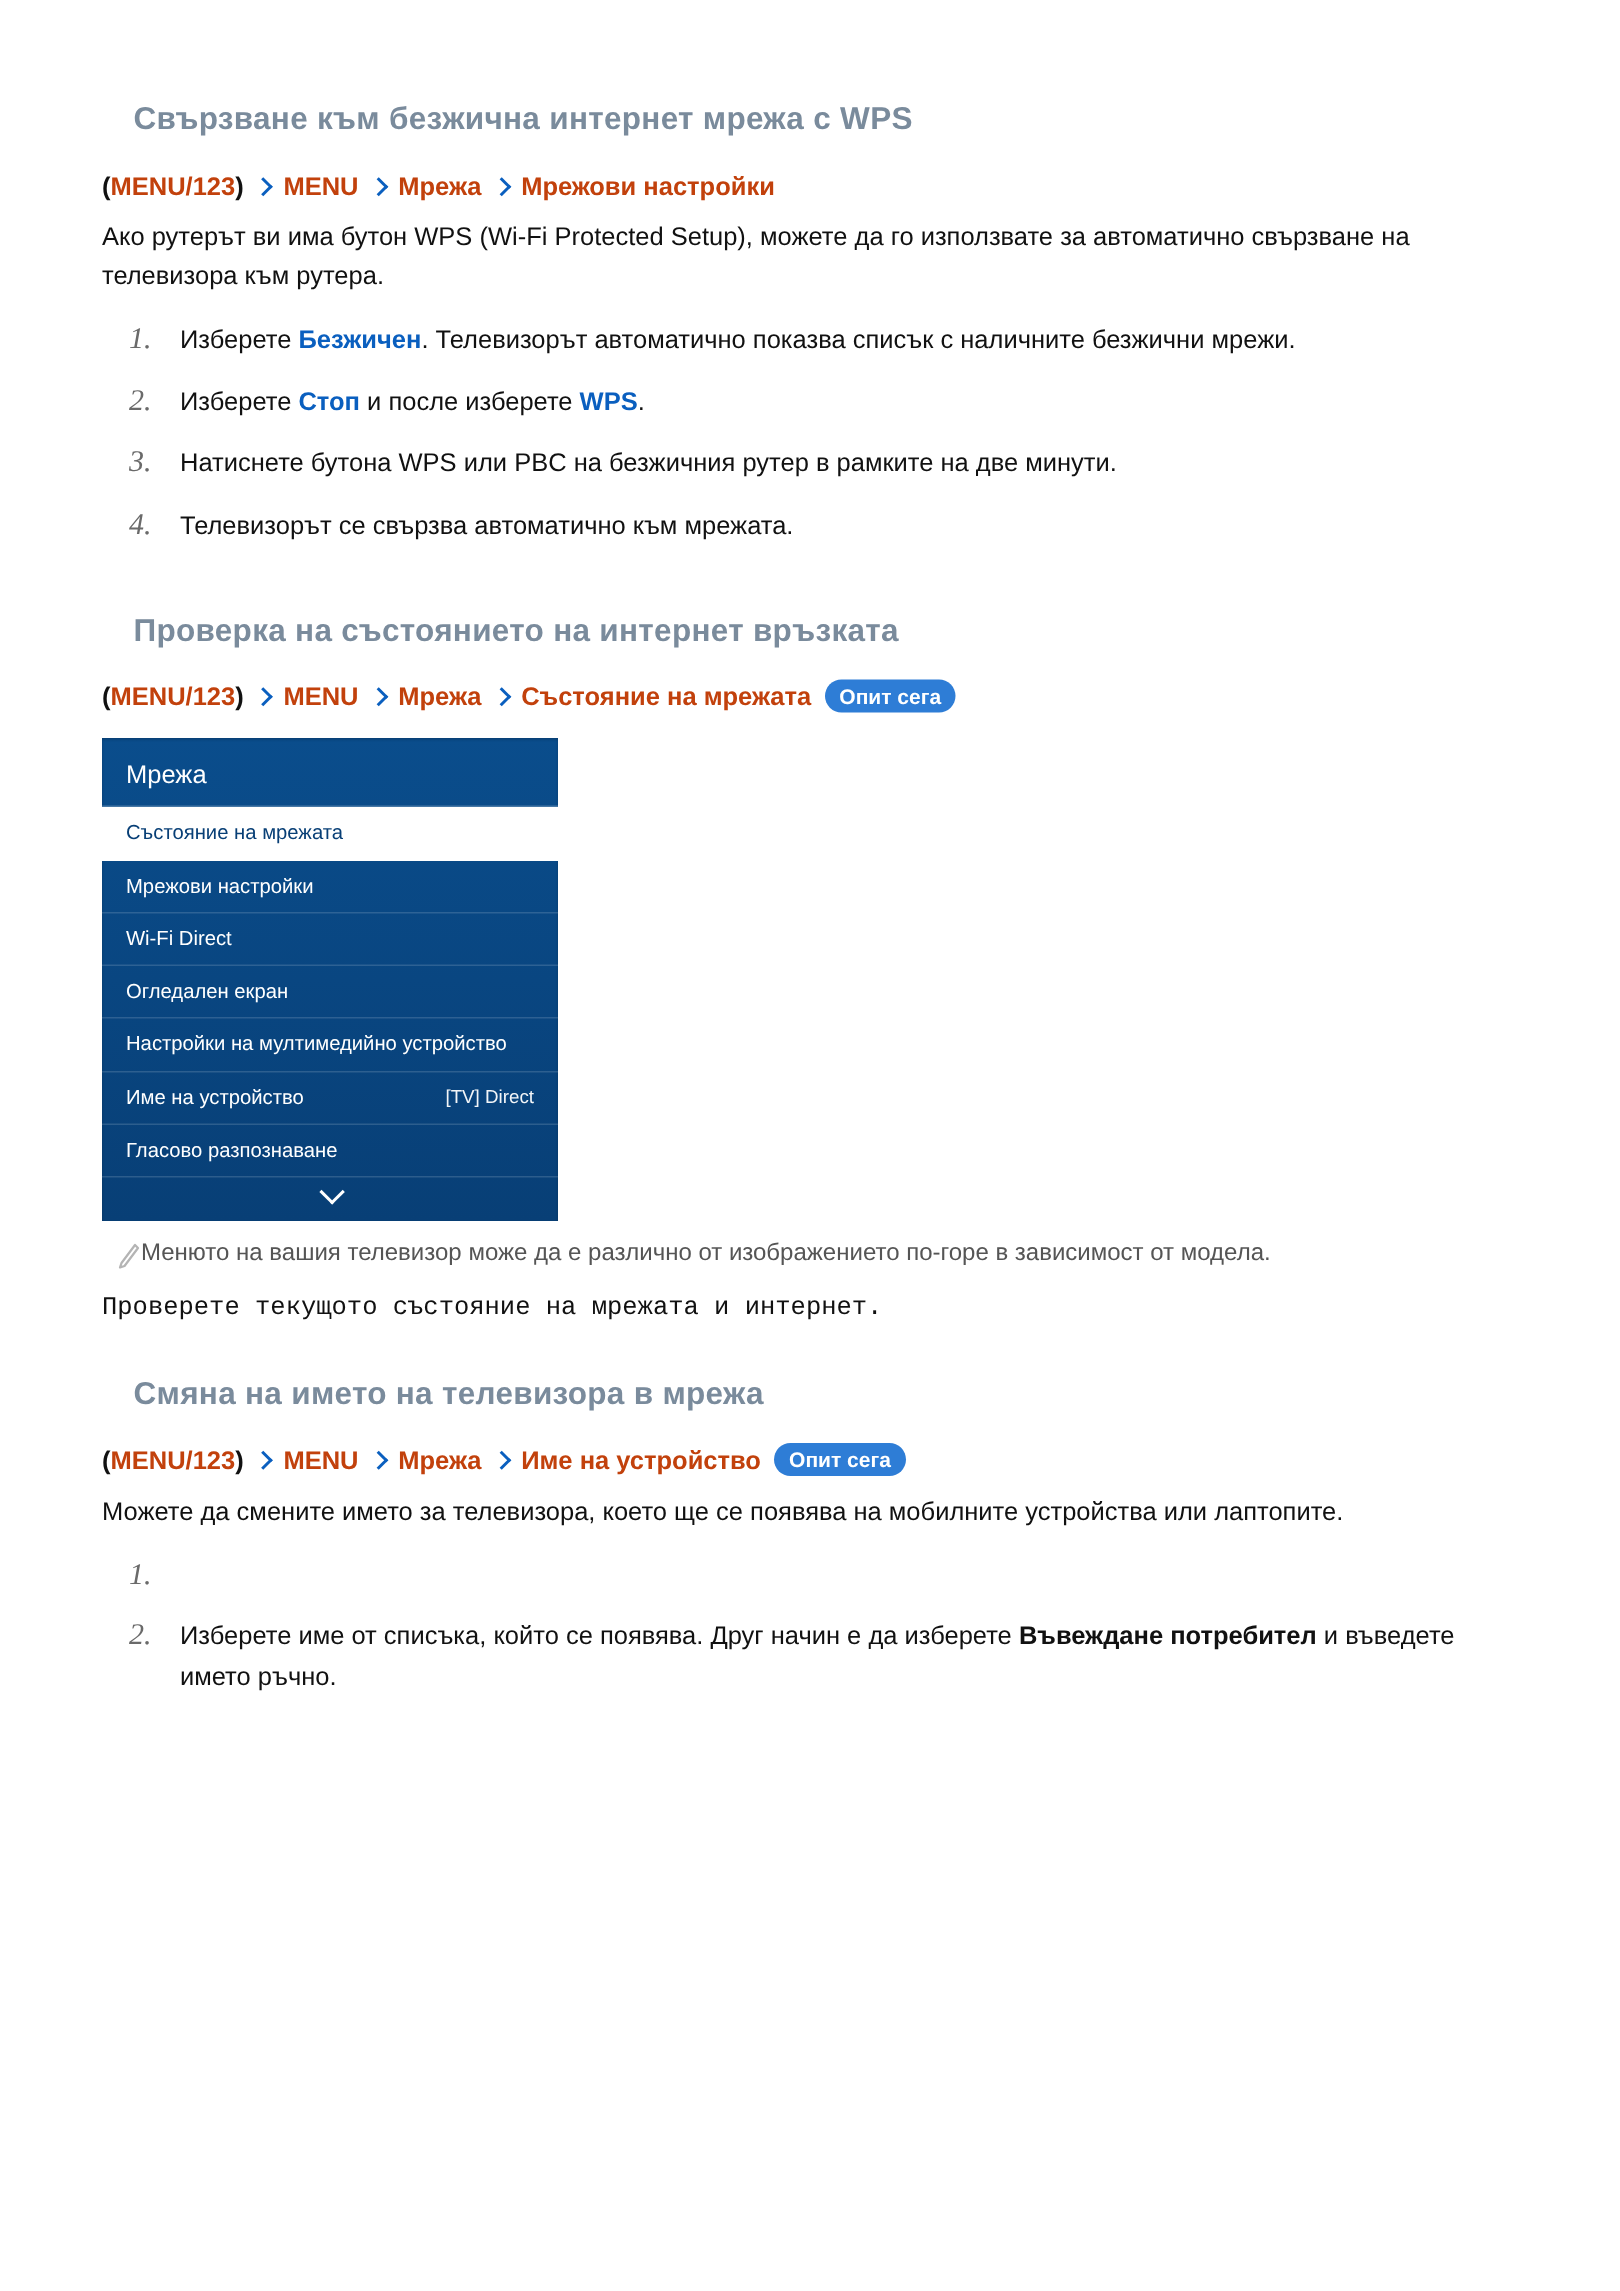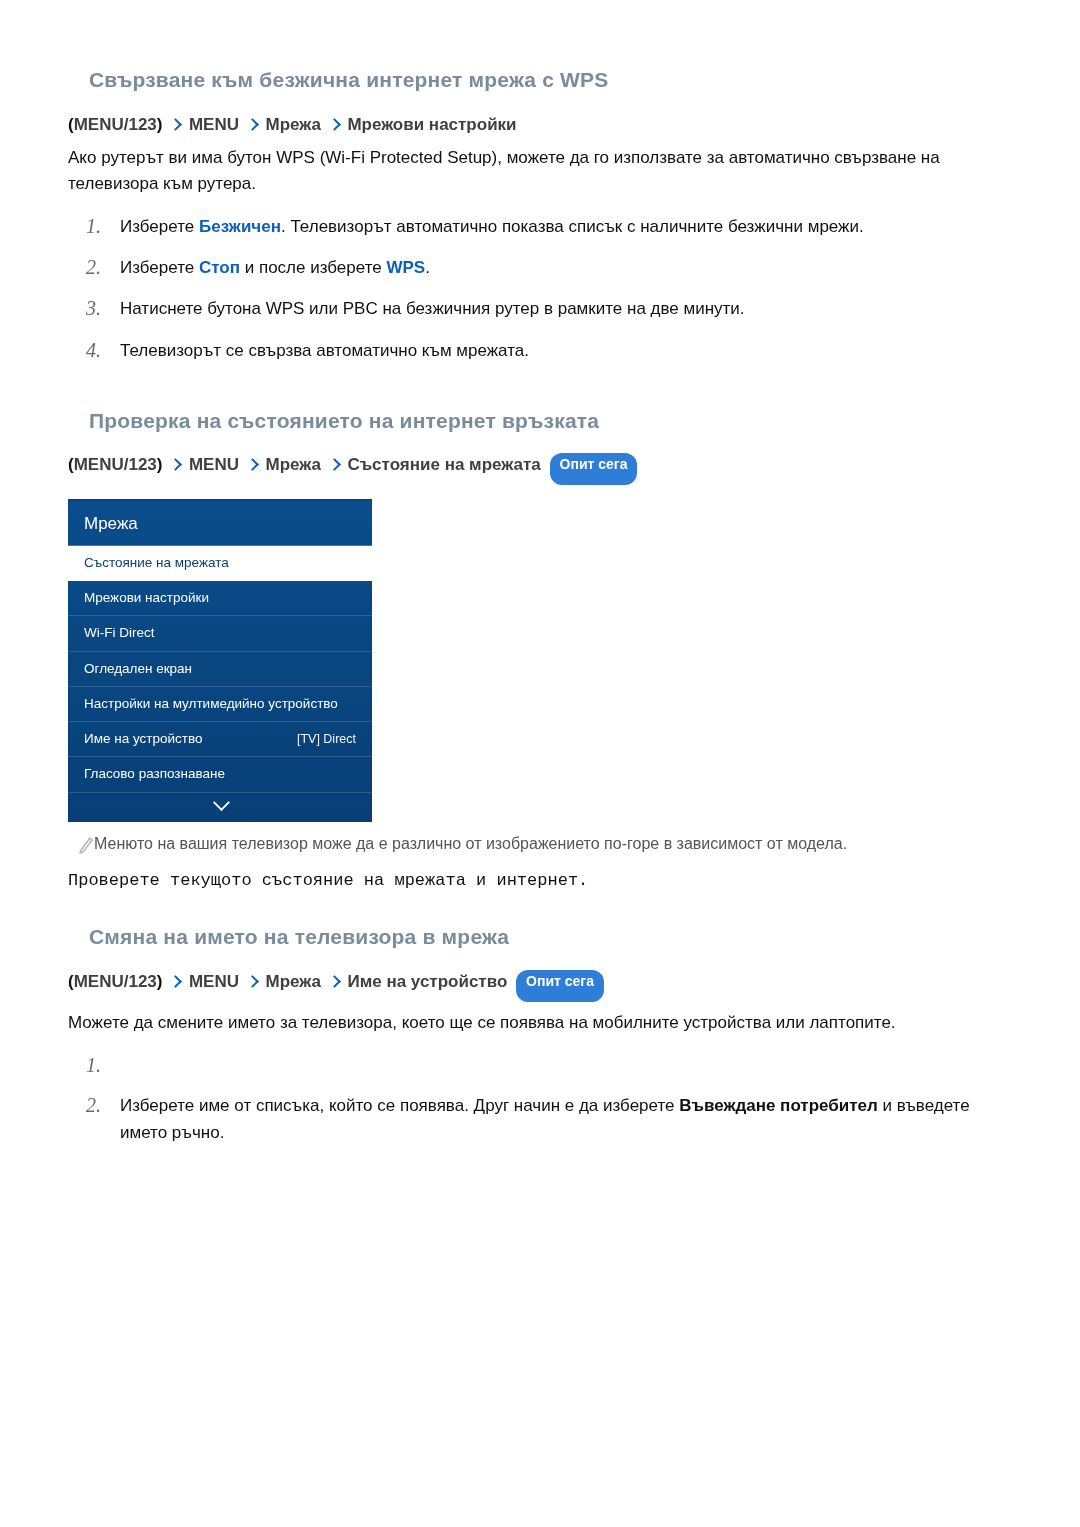--- a/index.html
+++ b/index.html
@@ -19,36 +19,36 @@
     margin-bottom: 16px;
     letter-spacing: 0.2px;
     margin-left: 21px;
   }
   .breadcrumb {
     font-weight: bold;
     font-size: 17px;
     margin-bottom: 8px;
   }
   .breadcrumb .p { color: #111; }
-  .breadcrumb .hl { color: #404040; }
+  .breadcrumb .hl { color: #c2410c; }
   .chev {
     display: inline-block;
     width: 9px; height: 9px;
     border-top: 2.3px solid #0a5fbf;
     border-right: 2.3px solid #0a5fbf;
     transform: rotate(45deg);
     margin: 0 4px 1px 4px;
   }
   .try-badge {
     display: inline-block;
     background: #2e7dd6;
     color: #fff;
     font-weight: 600;
     border-radius: 12px;
-    padding: 1px 10px 10px 10px;
+    padding: 1px 10px 0 10px;
     font-size: 14px;
     margin-left: 4px;
     vertical-align: 1px;
   }
   p.body { margin-bottom: 4px; color:#111; }
   ol.steps { list-style: none; margin: 10px 0 34px 18px; }
   ol.steps li {
     display: flex;
     gap: 18px;
     padding: 7px 0;

